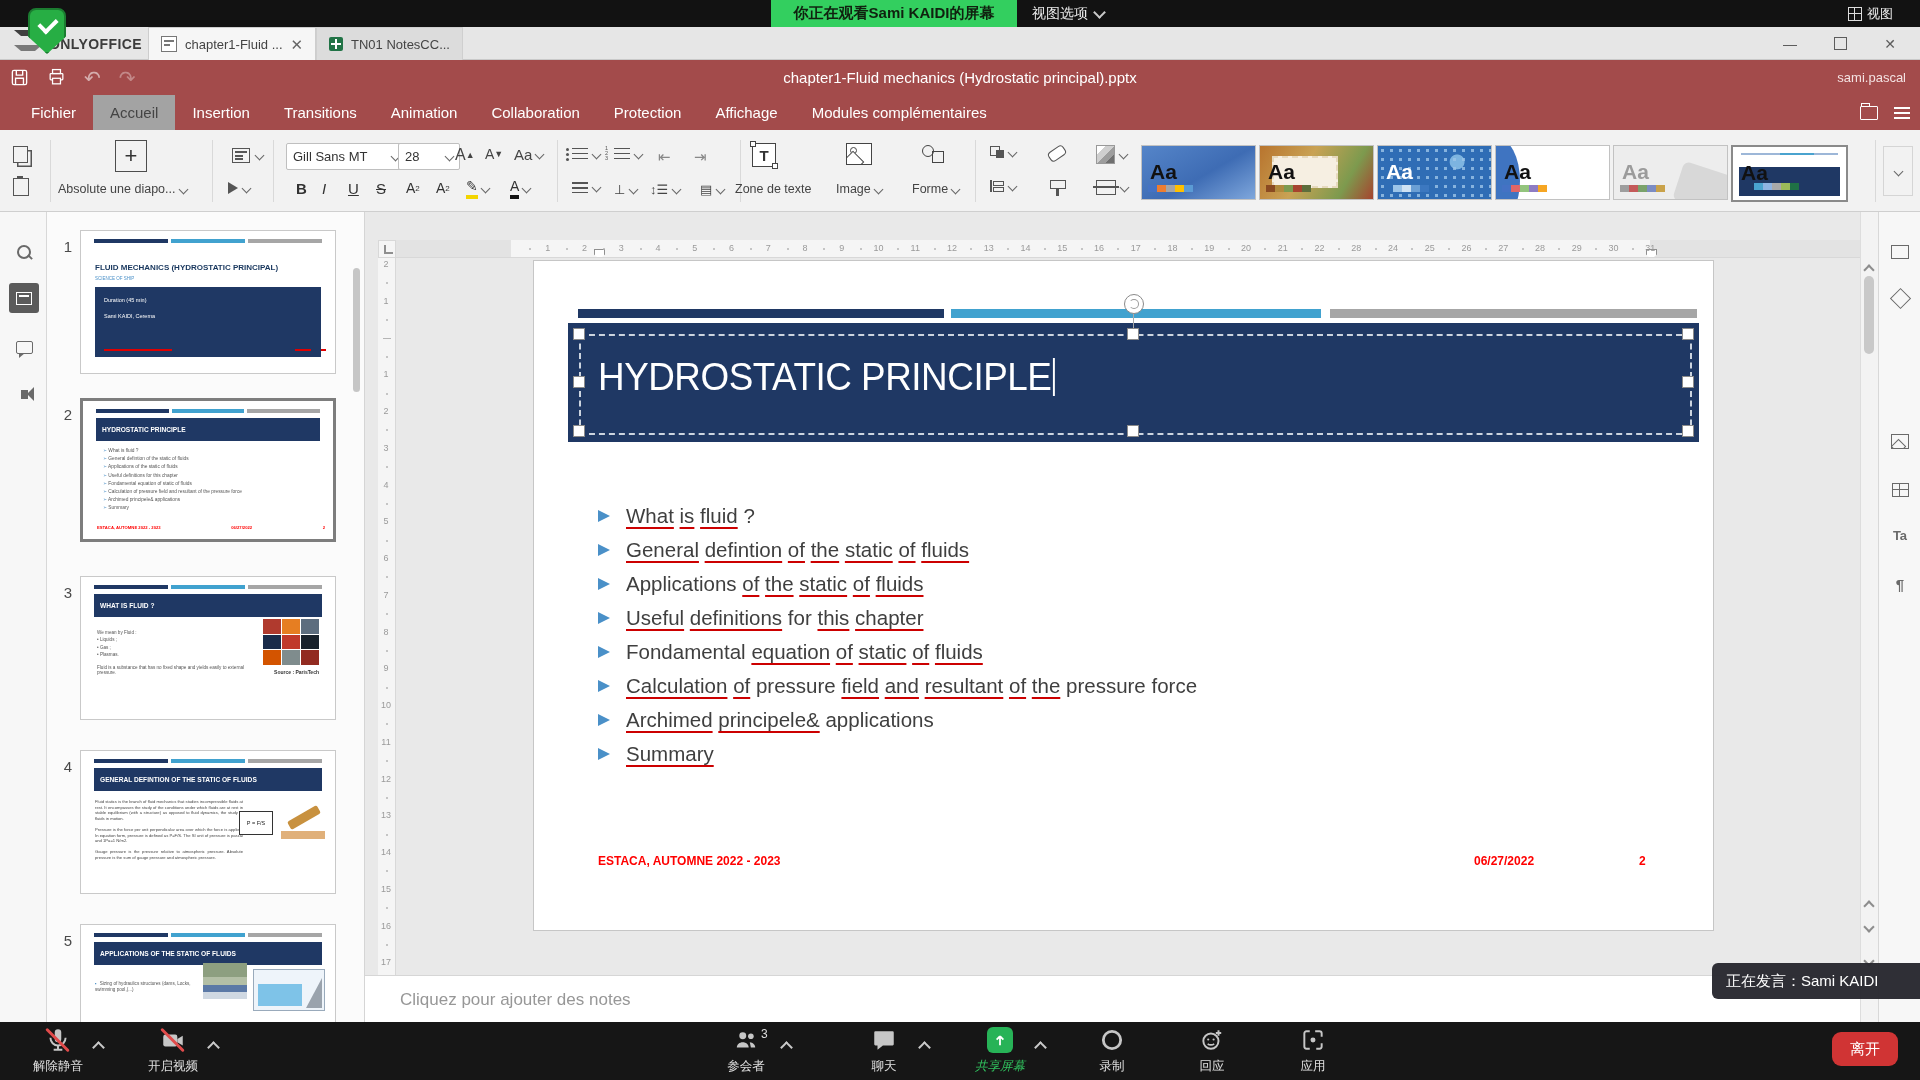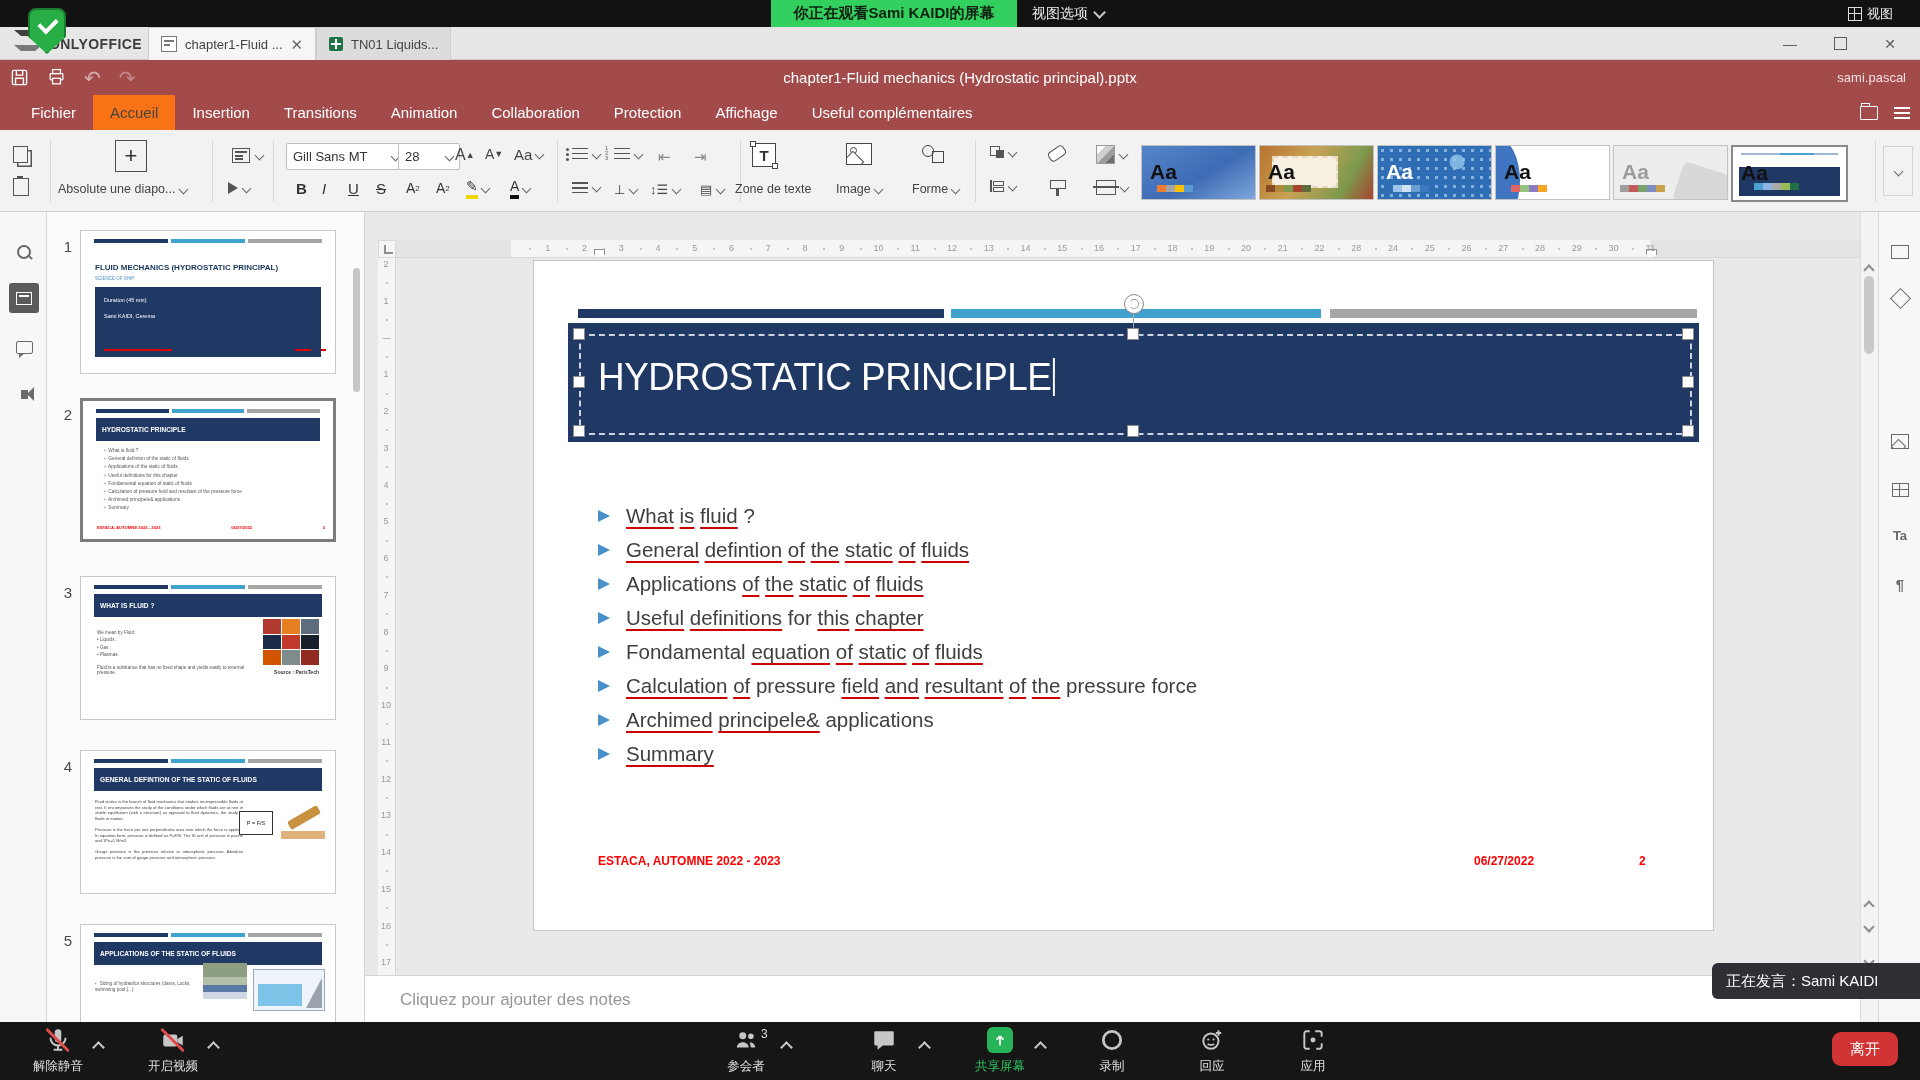--- a/index.html
+++ b/index.html
@@ -44,21 +44,21 @@
     color:#5c5c5c;font-size:14px;}
   .maxbox{width:11px;height:11px;border:1.7px solid #5c5c5c;}
   
   #titlebar{left:0;top:60px;width:1920px;height:35px;background:#a34b4b;}
   #quick{left:10px;top:60px;height:35px;display:flex;align-items:center;gap:18px;}
   #doctitle{left:0;top:60px;width:1920px;height:35px;display:flex;align-items:center;justify-content:center;
     color:#fff;font-size:15px;}
   #username{right:14px;top:60px;height:35px;display:flex;align-items:center;color:#f4e2e2;font-size:13px;}
   #menubar{left:0;top:95px;width:1920px;height:35px;background:#a34b4b;display:flex;align-items:stretch;padding-left:14px;}
   .menu-item{display:flex;align-items:center;padding:0 17px;color:#fff;font-size:15px;}
-  .menu-item.active{background:#f97316;color:#444;}
+  .menu-item.active{background:#a3a3a3;color:#444;}
   #menuicons{right:10px;top:95px;height:35px;display:flex;align-items:center;gap:16px;z-index:5;}
   .ico-folder{width:16px;height:12px;border:1.6px solid #fff;border-radius:1px;position:relative;}
   .ico-folder:before{content:"";position:absolute;top:-4px;left:0;width:7px;height:3px;border:1.6px solid #fff;border-bottom:none;}
   .ico-burger{width:16px;height:2px;background:#fff;box-shadow:0 5px #fff,0 10px #fff;margin-bottom:10px;}
   
   #toolbar{left:0;top:130px;width:1920px;height:82px;background:#f2f2f2;border-bottom:1px solid #cfcfcf;}
   .tb-div{position:absolute;top:140px;width:1px;height:62px;background:#d9d9d9;}
   .tb{position:absolute;display:flex;align-items:center;justify-content:center;color:#555;}
   .tb-label{font-size:12.5px;color:#444;}
   .combo{background:#fff;border:1px solid #bfbfbf;border-radius:2px;display:flex;align-items:center;
@@ -207,21 +207,21 @@
   .ic-tableset{width:15px;height:12px;border:1.6px solid #6a6a6a;position:relative;}
   .ic-tableset:before{content:"";position:absolute;left:6px;top:0;bottom:0;width:1.4px;background:#6a6a6a;}
   .ic-tableset:after{content:"";position:absolute;top:5px;left:0;right:0;height:1.4px;background:#6a6a6a;}
   .ta{font-size:13px;font-weight:700;}
   .para{font-size:15px;font-weight:700;}
   
   #zm-bottom{left:0;top:1022px;width:1920px;height:58px;background:#161616;z-index:50;}
   .zbtn{position:absolute;top:1022px;width:90px;height:58px;z-index:51;}
   .zbtn .ik{position:absolute;left:50%;top:5px;transform:translateX(-50%);width:26px;height:26px;}
   .zbtn .lb{position:absolute;left:50%;bottom:5px;transform:translateX(-50%);font-size:12.5px;color:#e0e0e0;white-space:nowrap;}
-  .zbtn .lb.green{color:#31c45f;}
+  .zbtn .lb.green{color:#31c45f;font-style:italic;}
   .zcaret{position:absolute;top:1038px;z-index:51;}
   .slash{position:absolute;left:11px;top:-3px;width:3px;height:32px;background:#e04b4b;transform:rotate(-45deg);border-radius:2px;}
   .badge{position:absolute;left:28px;top:0;font-size:12px;color:#ddd;}
   #sharebox{width:26px;height:26px;background:#27b357;border-radius:6px;display:flex;align-items:center;justify-content:center;}
   #leave{left:1832px;top:1032px;width:66px;height:34px;background:#d03434;border-radius:9px;color:#fff;
     font-size:15px;display:flex;align-items:center;justify-content:center;z-index:51;}
   #speaking{left:1712px;top:963px;width:208px;height:36px;background:rgba(38,38,46,.96);border-radius:6px 0 0 6px;
     color:#fff;font-size:15px;display:flex;align-items:center;padding-left:14px;z-index:55;}
   
   .t-t1title{position:absolute;left:14px;top:32px;font-size:8px;font-weight:700;color:#17365d;white-space:nowrap;}
@@ -311,21 +311,21 @@
 
 <div class="abs" id="menubar">
     <div class="menu-item">Fichier</div>
     <div class="menu-item active">Accueil</div>
     <div class="menu-item">Insertion</div>
     <div class="menu-item">Transitions</div>
     <div class="menu-item">Animation</div>
     <div class="menu-item">Collaboration</div>
     <div class="menu-item">Protection</div>
     <div class="menu-item">Affichage</div>
-    <div class="menu-item">Useful complémentaires</div>
+    <div class="menu-item">Modules complémentaires</div>
   </div>
 <div class="abs" id="menuicons">
   <span class="ico-folder"></span>
   <span class="ico-burger"></span>
 </div>
 
 <div class="abs" id="toolbar"></div>
 <div class="tb-div" style="left:50px"></div>
 <div class="tb-div" style="left:212px"></div>
 <div class="tb-div" style="left:273px"></div>
@@ -927,19 +927,19 @@
     <span>正在发言：Sami KAIDI</span>
   </div>
 
 <div class="doctab abs active" style="left: 148px;">
     <span class="ico-pres"></span>
     <span>chapter1-Fluid ...</span>
     <span class="tabclose">✕</span>
   </div>
 <div class="doctab abs idle" style="left: 316px;">
     <span class="ico-sheet"></span>
-    <span>TN01 Liquids...</span>
+    <span>TN01 NotesCC...</span>
   </div>
 <div class="zcaret abs" style="left: 94px;"><span class="chev up"></span></div>
 <div class="zcaret abs" style="left: 209px;"><span class="chev up"></span></div>
 <div class="zcaret abs" style="left: 782px;"><span class="chev up"></span></div>
 <div class="zcaret abs" style="left: 920px;"><span class="chev up"></span></div>
 <div class="zcaret abs" style="left: 1036px;"><span class="chev up"></span></div>
 
 </body></html>

